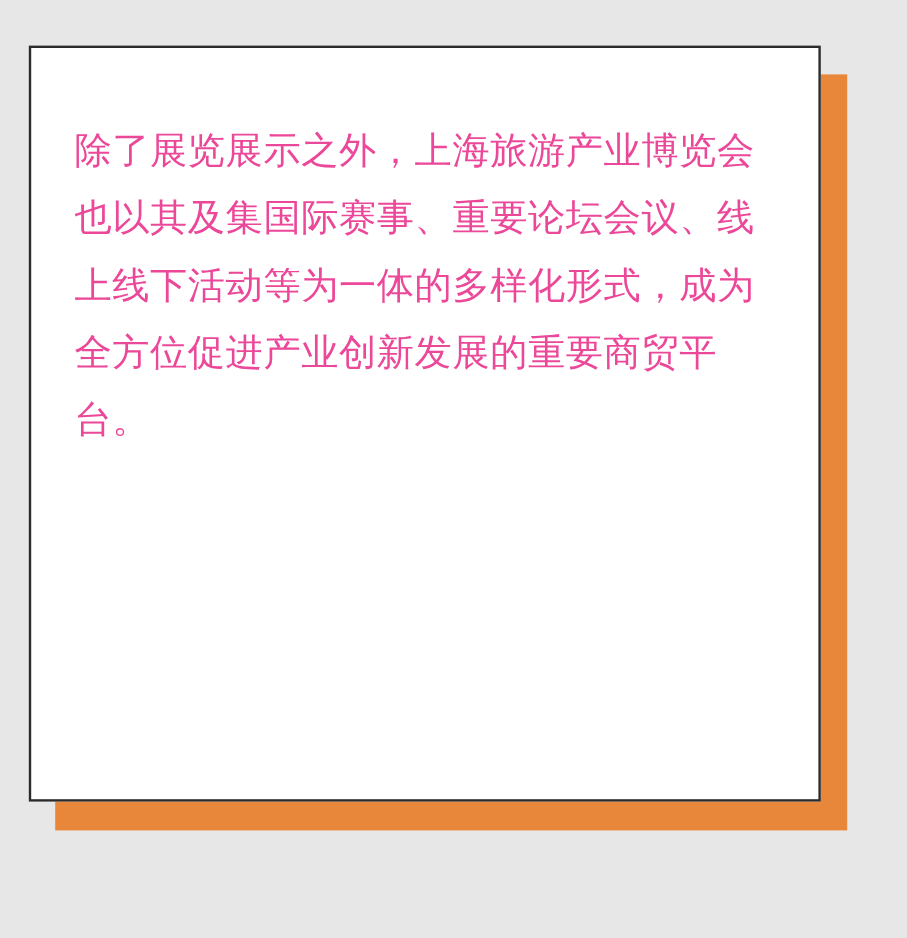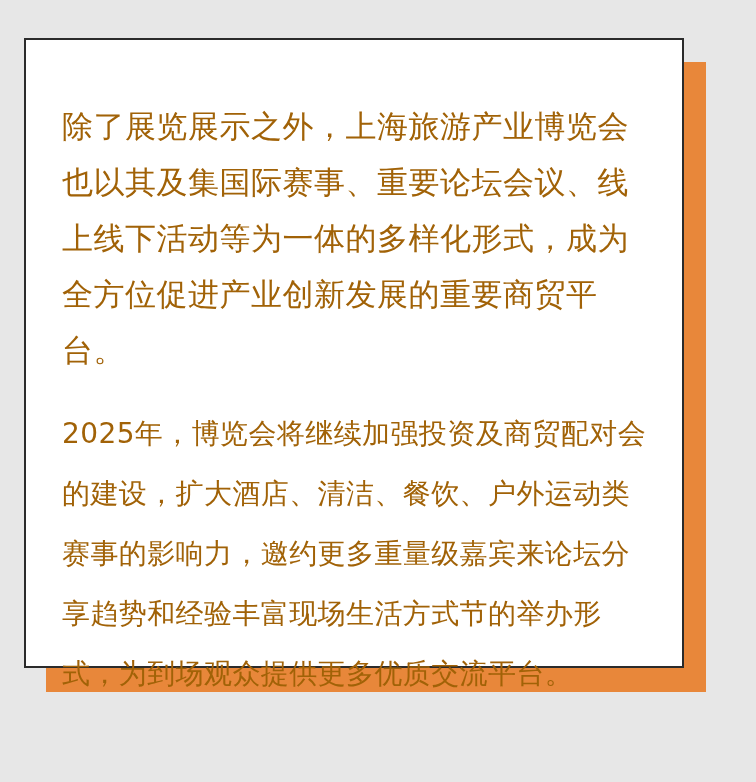--- a/index.html
+++ b/index.html
@@ -44,21 +44,21 @@
   }
 
   .card-inner {
     position: absolute;
     left: 36px;
     right: 34px;
     top: 58px;
   }
 
   .para {
-    color: #a16207;
+    color: #ec4899;
     font-family: "DejaVu Sans", "Liberation Sans", sans-serif;
   }
 
   .para-1 {
     font-size: 31px;
     line-height: 56px;
     letter-spacing: 0.5px;
     font-weight: 400;
     margin: 0 0 26px 0;
   }
@@ -74,17 +74,16 @@
 </head>
 <body>
 
 <div class="poster">
 
   <div class="accent-slab"></div>
 
   <div class="card">
     <div class="card-inner">
       <p class="para para-1">除了展览展示之外，上海旅游产业博览会也以其及集国际赛事、重要论坛会议、线上线下活动等为一体的多样化形式，成为全方位促进产业创新发展的重要商贸平台。</p>
-      <p class="para para-2">2025年，博览会将继续加强投资及商贸配对会的建设，扩大酒店、清洁、餐饮、户外运动类赛事的影响力，邀约更多重量级嘉宾来论坛分享趋势和经验丰富现场生活方式节的举办形式，为到场观众提供更多优质交流平台。</p>
     </div>
   </div>
 
 </div>
 
 </body></html>

